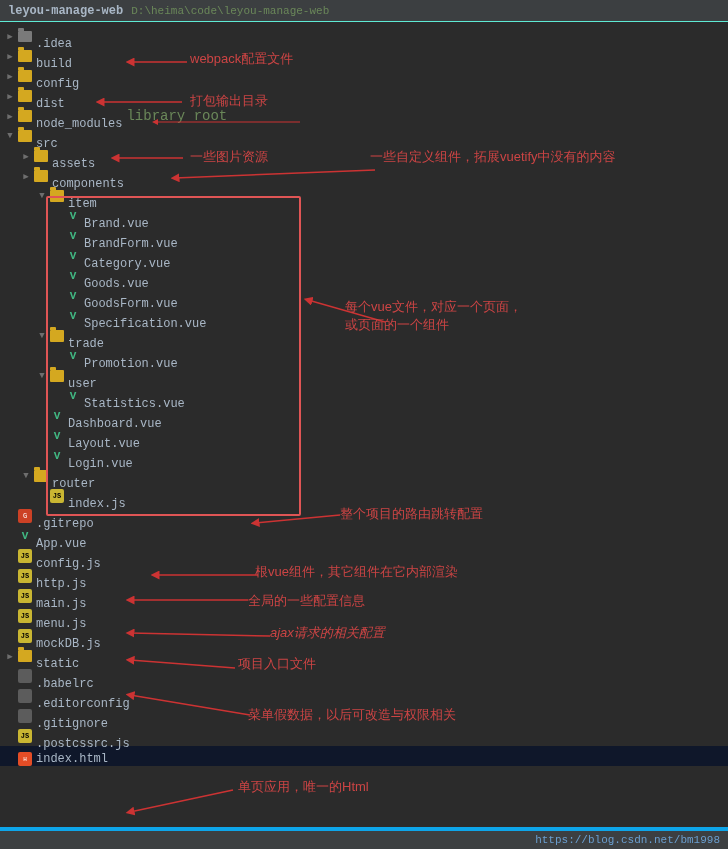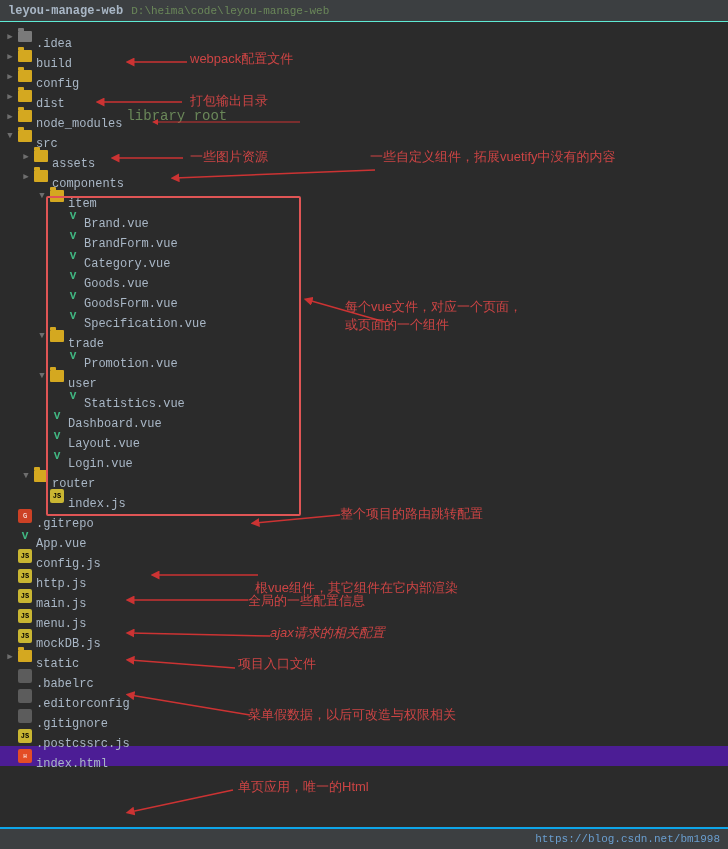--- a/index.html
+++ b/index.html
@@ -48,21 +48,22 @@
 
     .tree-item {
       display: flex;
       align-items: center;
       height: 20px;
       padding-left: 4px;
       cursor: pointer;
       white-space: nowrap;
     }
     .tree-item.selected {
-      background: #4c1d95;
+      background: #0f172a;
+      align-items: flex-end;
     }
 
     .indent-1 { padding-left: 4px; }
     .indent-2 { padding-left: 20px; }
     .indent-3 { padding-left: 36px; }
     .indent-4 { padding-left: 52px; }
 
     .arrow {
       width: 12px;
       height: 12px;
@@ -237,21 +238,21 @@
       position: absolute;
       bottom: 0;
       left: 0;
       right: 0;
       height: 22px;
       background: #3c3f41;
       display: flex;
       align-items: center;
       justify-content: flex-end;
       padding: 0 8px;
-      border-top: 2px solid #0ea5e9;
+      border-top: 4px solid #0ea5e9;
     }
     .footer-bar .url {
       color: #6a9ecf;
       font-size: 11px;
     }
   </style>
 </head>
 <body>
 
 <div class="container">
@@ -544,21 +545,21 @@
   <div class="annotation" style="top: 298px; left: 345px;">
     <span class="annotation-text">每个vue文件，对应一个页面，</span>
     <br>
     <span class="annotation-text" style="padding-left: 0">或页面的一个组件</span>
   </div>
 
   <div class="annotation" style="top: 505px; left: 340px;">
     <span class="annotation-text">整个项目的路由跳转配置</span>
   </div>
 
-  <div class="annotation" style="top: 563px; left: 255px; margin-top: 16px;">
+  <div class="annotation" style="top: 563px; left: 255px;">
     <span class="annotation-text">根vue组件，其它组件在它内部渲染</span>
   </div>
 
   <div class="annotation" style="top: 592px; left: 248px;">
     <span class="annotation-text">全局的一些配置信息</span>
   </div>
 
   <div class="annotation" style="top: 624px; left: 270px; font-style: italic;">
     <span class="annotation-text">ajax请求的相关配置</span>
   </div>

